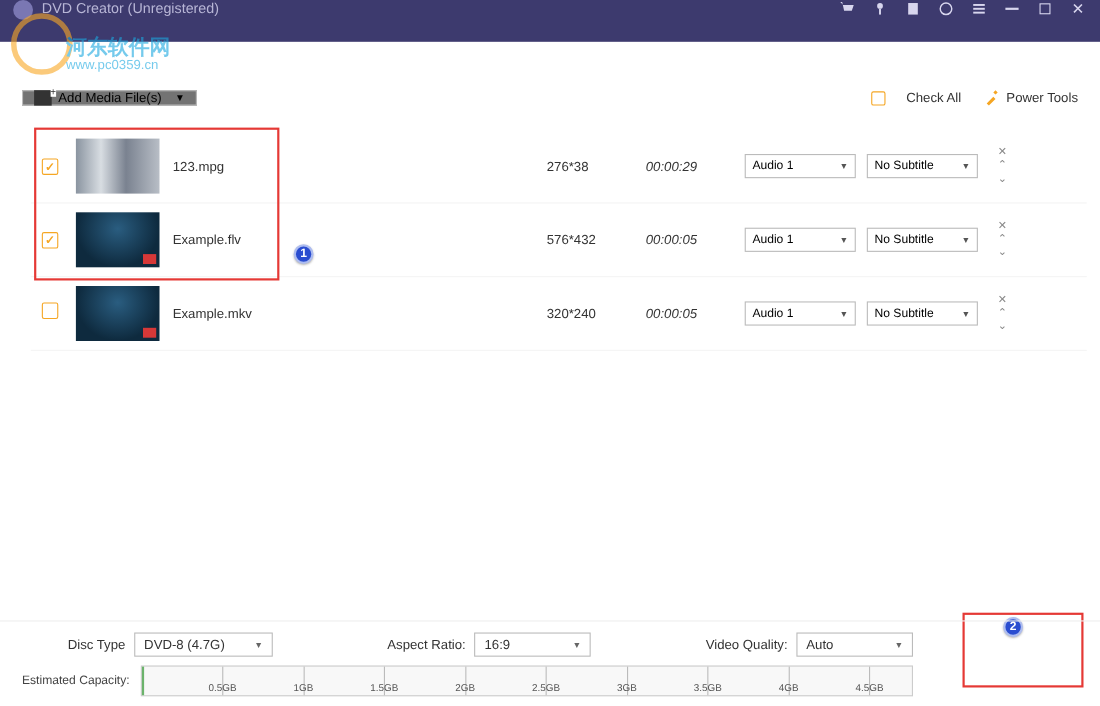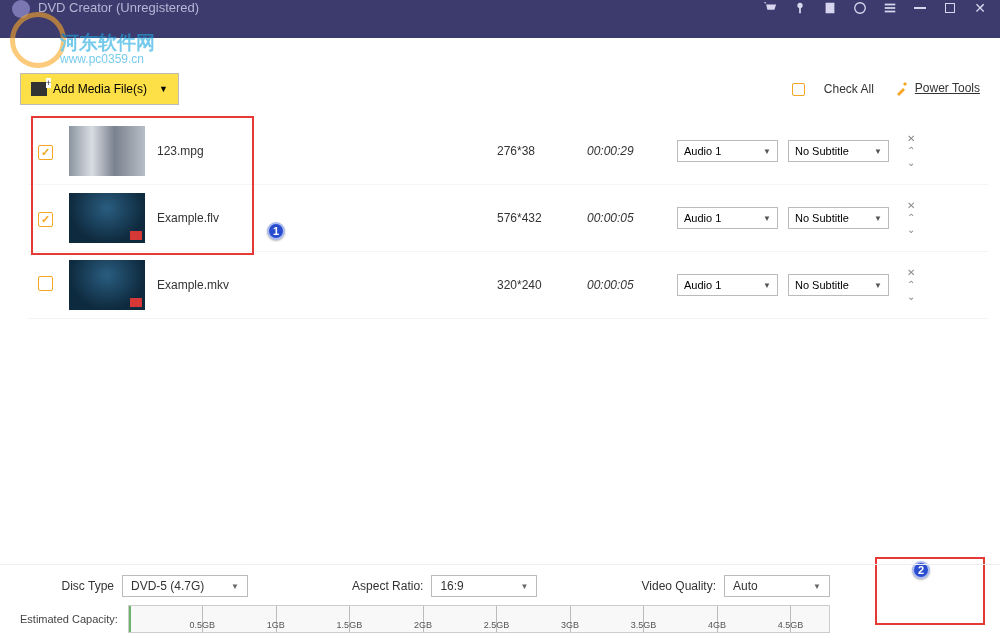--- a/index.html
+++ b/index.html
@@ -15,29 +15,29 @@
 .tb-max { width: 10px; height: 10px; border: 1.5px solid #d8d6ee; }
 .tb-close { font-size: 14px; }
 
 .watermark { position: absolute; top: 12px; left: 10px; opacity: 0.6; pointer-events: none; z-index: 5; }
 .watermark-logo { width: 46px; height: 46px; position: relative; }
 .watermark-logo::before { content: ''; position: absolute; width: 46px; height: 46px; border: 5px solid #f9a825; border-radius: 50%; }
 .watermark-text1 { position: absolute; top: 18px; left: 50px; font-size: 19px; font-weight: bold; color: #1ba8e0; white-space: nowrap; }
 .watermark-text2 { position: absolute; top: 40px; left: 50px; font-size: 12px; color: #1ba8e0; white-space: nowrap; }
 
 .toolbar { height: 36px; padding: 6px 20px 0 20px; display: flex; align-items: center; margin-top: 30px; }
-.add-media-btn { height: 32px; border: 1px solid #bbb; background: #fde047; display: flex; align-items: center; padding: 0 10px; font-size: 12px; cursor: pointer; gap: 6px; }
+.add-media-btn { height: 14px; border: 1px solid #bbb; background: #737373; display: flex; align-items: center; padding: 0 10px; font-size: 12px; cursor: pointer; gap: 6px; }
 .add-media-btn .icn { width: 16px; height: 14px; background: #333; position: relative; }
 .add-media-btn .icn::after { content: '+'; position: absolute; right: -4px; top: -4px; color: #333; background: #fff; font-size: 9px; }
 .add-media-btn .caret { margin-left: 6px; font-size: 9px; }
 .spacer { flex: 1; }
 .check-all { display: flex; align-items: center; gap: 19px; font-size: 12px; color: #333; cursor: pointer; margin-right: 20px; }
 .chk { width: 13px; height: 13px; border: 1.5px solid #f5a623; border-radius: 2px; display: inline-flex; align-items: center; justify-content: center; }
 .chk.checked::after { content: '✓'; color: #f5a623; font-size: 11px; font-weight: bold; }
-.power-tools { display: flex; align-items: flex-start; gap: 5px; font-size: 12px; color: #333; cursor: pointer; text-decoration: underline; }
+.power-tools { display: flex; align-items: center; gap: 5px; font-size: 12px; color: #333; cursor: pointer; }
 .pt-icon { width: 16px; height: 16px; color: #f5a623; }
 
 .list { padding: 14px 12px 0 28px; }
 .row { display: flex; align-items: center; height: 67px; padding: 8px 4px; border-bottom: 1px solid #f4f4f4; }
 .rchk { margin-right: 16px; margin-left: 6px; }
 .rchk .chk { width: 15px; height: 15px; }
 .thumb { width: 76px; height: 50px; background: #1a2838; position: relative; margin-right: 12px; }
 .thumb.t1 { background: linear-gradient(90deg, #8a94a0 0%, #d8dde2 30%, #7a8290 60%, #b8bec6 100%); }
 .thumb.t2, .thumb.t3 { background: radial-gradient(ellipse at 50% 30%, #2a5d80 0%, #0e2a3e 70%); }
 .thumb.t2::after, .thumb.t3::after { content: ''; position: absolute; right: 3px; bottom: 3px; width: 12px; height: 9px; background: #d63838; }
@@ -205,21 +205,21 @@
 
 <div class="highlight-box hl1"></div>
 <div class="highlight-box hl2"></div>
 <div class="badge b1">1</div>
 <div class="badge b2">2</div>
 
 <div class="bottom">
   <div class="brow1">
     <span class="lbl" style="width:94px">Disc Type</span>
     <div class="sel" style="width:126px">
-        <span>DVD-5 (4.7G)</span>
+        <span>DVD-8 (4.7G)</span>
         <span class="caret">▼</span>
       </div>
     <span style="flex:1"></span>
     <span class="lbl">Aspect Ratio:</span>
     <div class="sel" style="width:106px">
         <span>16:9</span>
         <span class="caret">▼</span>
       </div>
     <span style="flex:1"></span>
     <span class="lbl">Video Quality:</span>

